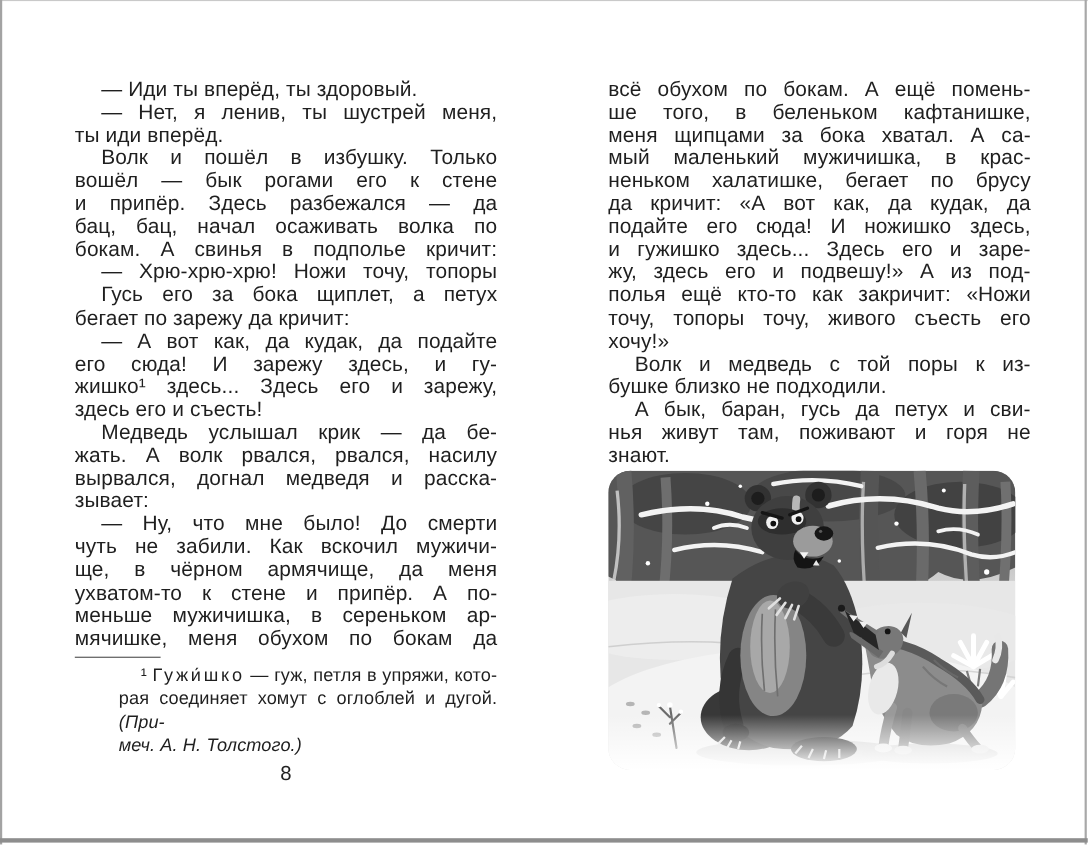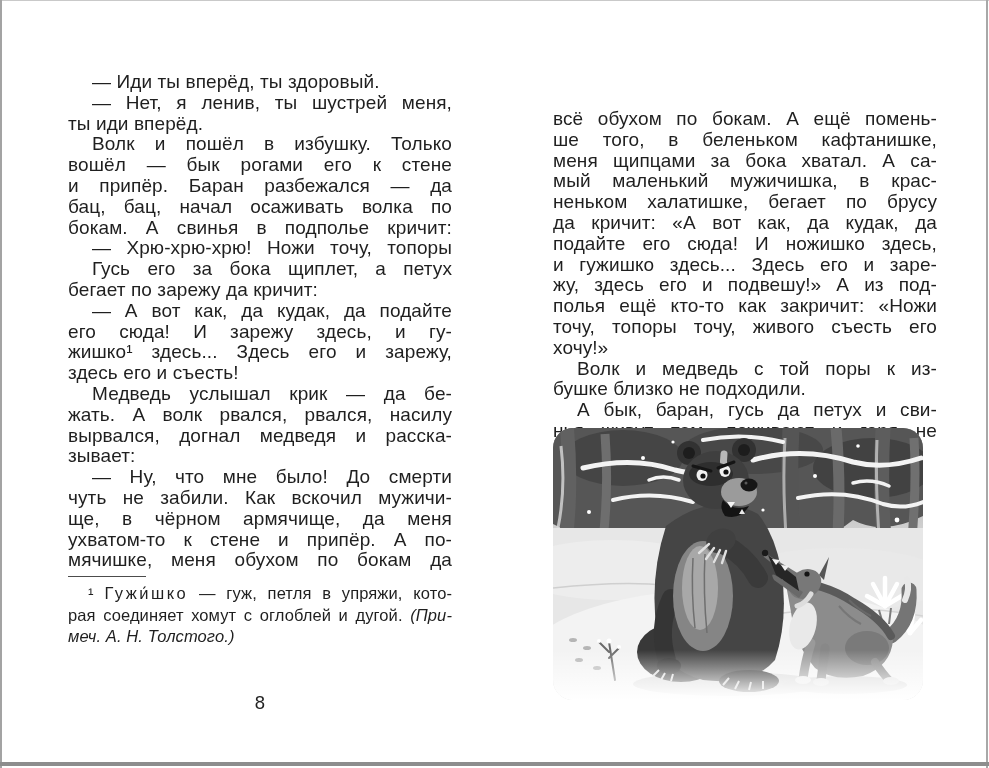--- a/index.html
+++ b/index.html
@@ -17,33 +17,33 @@
   .edge.right{right:1px;top:0;width:2px;height:768px;background:#a8a8a8;}
   .edge.top{left:0;top:0;width:100%;height:1px;background:#c9c9c9;}
   .edge.bottom{left:0;bottom:2px;width:100%;height:4px;background:#8d8d8d;}
 
   
   .col{
     position:absolute;top:72px;width:384px;
     font-size:19px;line-height:20.8px;letter-spacing:.1px;
   }
   .col-left{left:68px;}
-  .col-right{left:553px;margin-top:37px;}
+  .col-right{left:553px;}
   .bline{
     text-align:justify;
     text-align-last:justify;
     text-justify:inter-word;
   }
   .bline.endp{text-align-last:left;}
   .bline.ind{text-indent:24px;}
 
   
   .fn-rule{width:78px;height:1px;background:#4c4c4c;margin:5px 0 6px 0;}
   .footnote{font-size:16.5px;line-height:21.4px;}
-  .fn-line{text-align:justify;text-align-last:justify;}
+  .fn-line{text-align:justify;text-align-last:justify;margin-left:40px;}
   .fn-line.endp{text-align-last:left;}
   .fn-line.ind{text-indent:20px;}
   .footnote .it{font-style:italic;}
   .footnote .spaced{letter-spacing:2.5px;}
 
   .page-number{
     position:absolute;left:68px;top:692px;width:384px;
     text-align:center;font-size:18.5px;color:#222;
   }
 
@@ -56,38 +56,39 @@
 <body>
 
 <div class="sheet">
 
   <div class="col col-left" id="left-col">
       <div class="bline ind endp">— Иди ты вперёд, ты здоровый.</div>
       <div class="bline ind">— Нет, я ленив, ты шустрей меня,</div>
       <div class="bline endp">ты иди вперёд.</div>
       <div class="bline ind">Волк и пошёл в избушку. Только</div>
       <div class="bline">вошёл — бык рогами его к стене</div>
-      <div class="bline">и припёр. Баран разбежался — да</div>
+      <div class="bline">и припёр. Здесь разбежался — да</div>
       <div class="bline">бац, бац, начал осаживать волка по</div>
       <div class="bline">бокам. А свинья в подполье кричит:</div>
       <div class="bline ind">— Хрю-хрю-хрю! Ножи точу, топоры</div>
       <div class="bline ind">Гусь его за бока щиплет, а петух</div>
       <div class="bline endp">бегает по зарежу да кричит:</div>
       <div class="bline ind">— А вот как, да кудак, да подайте</div>
       <div class="bline">его сюда! И зарежу здесь, и гу-</div>
       <div class="bline">жишко¹ здесь... Здесь его и зарежу,</div>
       <div class="bline endp">здесь его и съесть!</div>
       <div class="bline ind">Медведь услышал крик — да бе-</div>
       <div class="bline">жать. А волк рвался, рвался, насилу</div>
       <div class="bline">вырвался, догнал медведя и расска-</div>
       <div class="bline endp">зывает:</div>
       <div class="bline ind">— Ну, что мне было! До смерти</div>
       <div class="bline">чуть не забили. Как вскочил мужичи-</div>
       <div class="bline">ще, в чёрном армячище, да меня</div>
       <div class="bline">ухватом-то к стене и припёр. А по-</div>
+      <div class="bline">меньше мужичишка, в сереньком ар-</div>
       <div class="bline">мячишке, меня обухом по бокам да</div>
       <div class="fn-rule"></div>
       <div class="footnote">
         <div class="fn-line ind"><span>¹ </span><span class="spaced">Гужи́шко</span><span> — гуж, петля в упряжи, кото-</span></div>
         <div class="fn-line"><span>рая соединяет хомут с оглоблей и дугой. </span><span class="it">(При-</span></div>
         <div class="fn-line endp"><span class="it">меч. А. Н. Толстого.)</span></div>
       </div>
     </div>
 
   <div class="col col-right" id="right-col">

